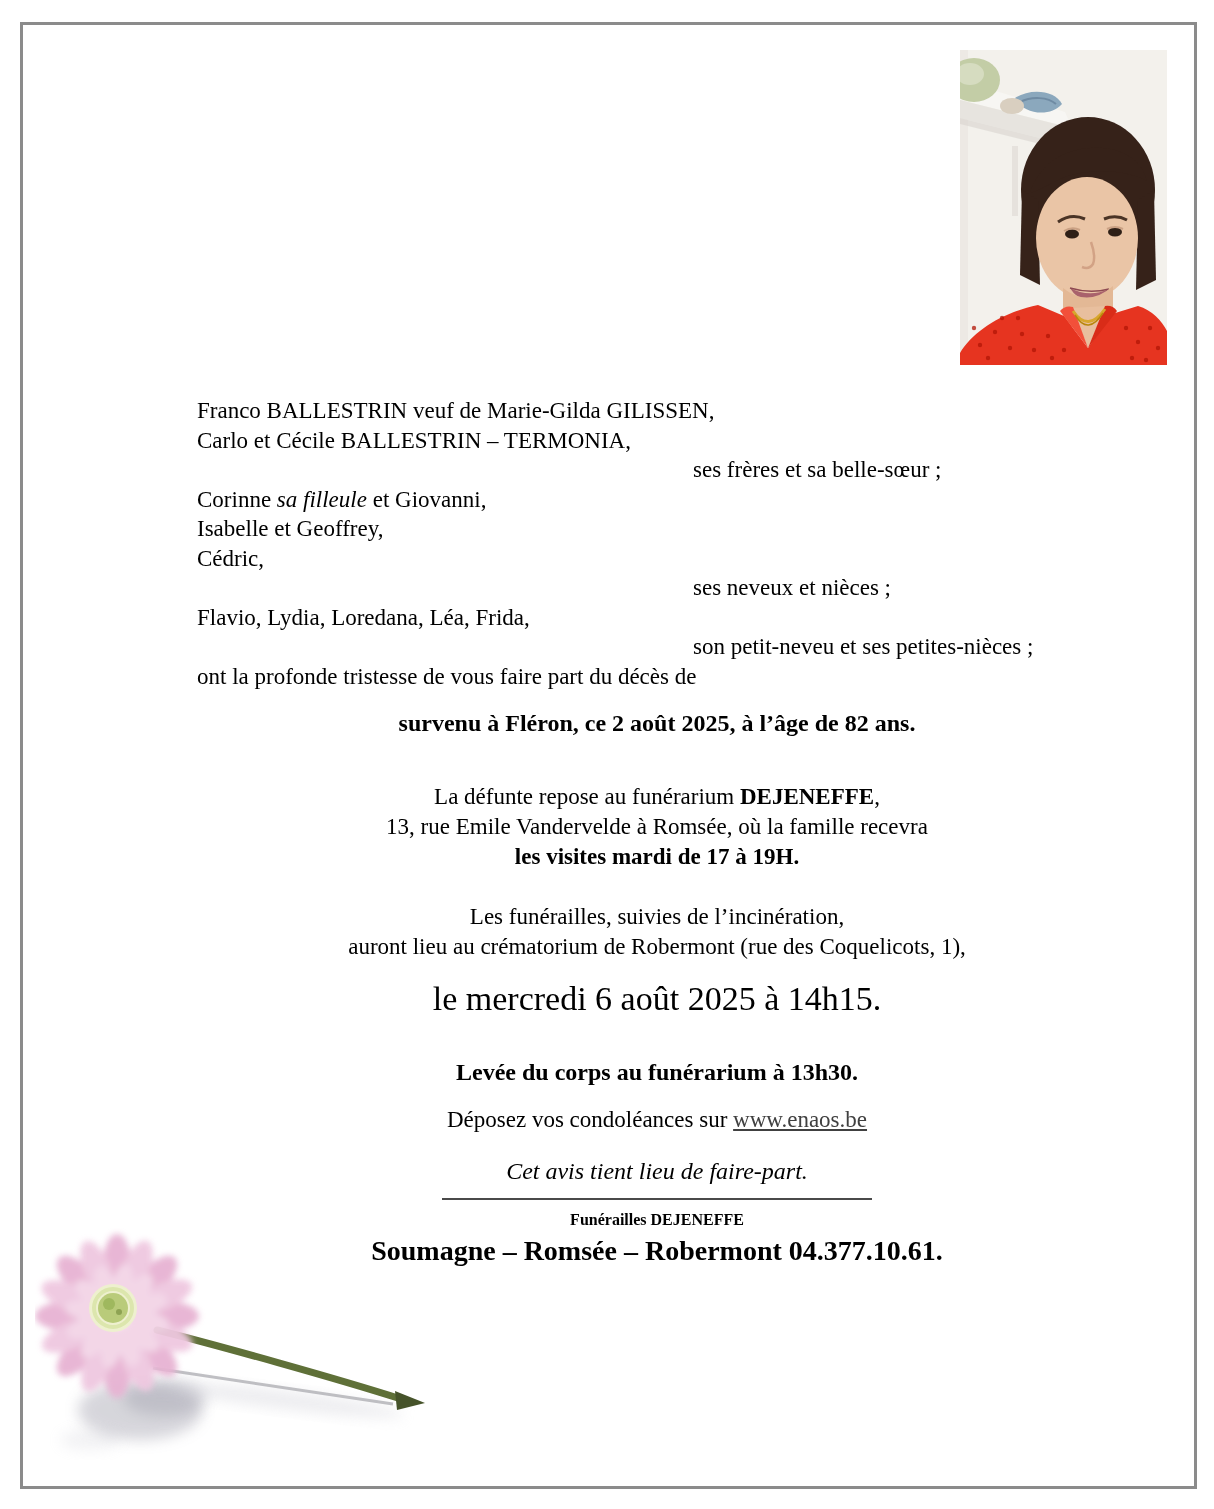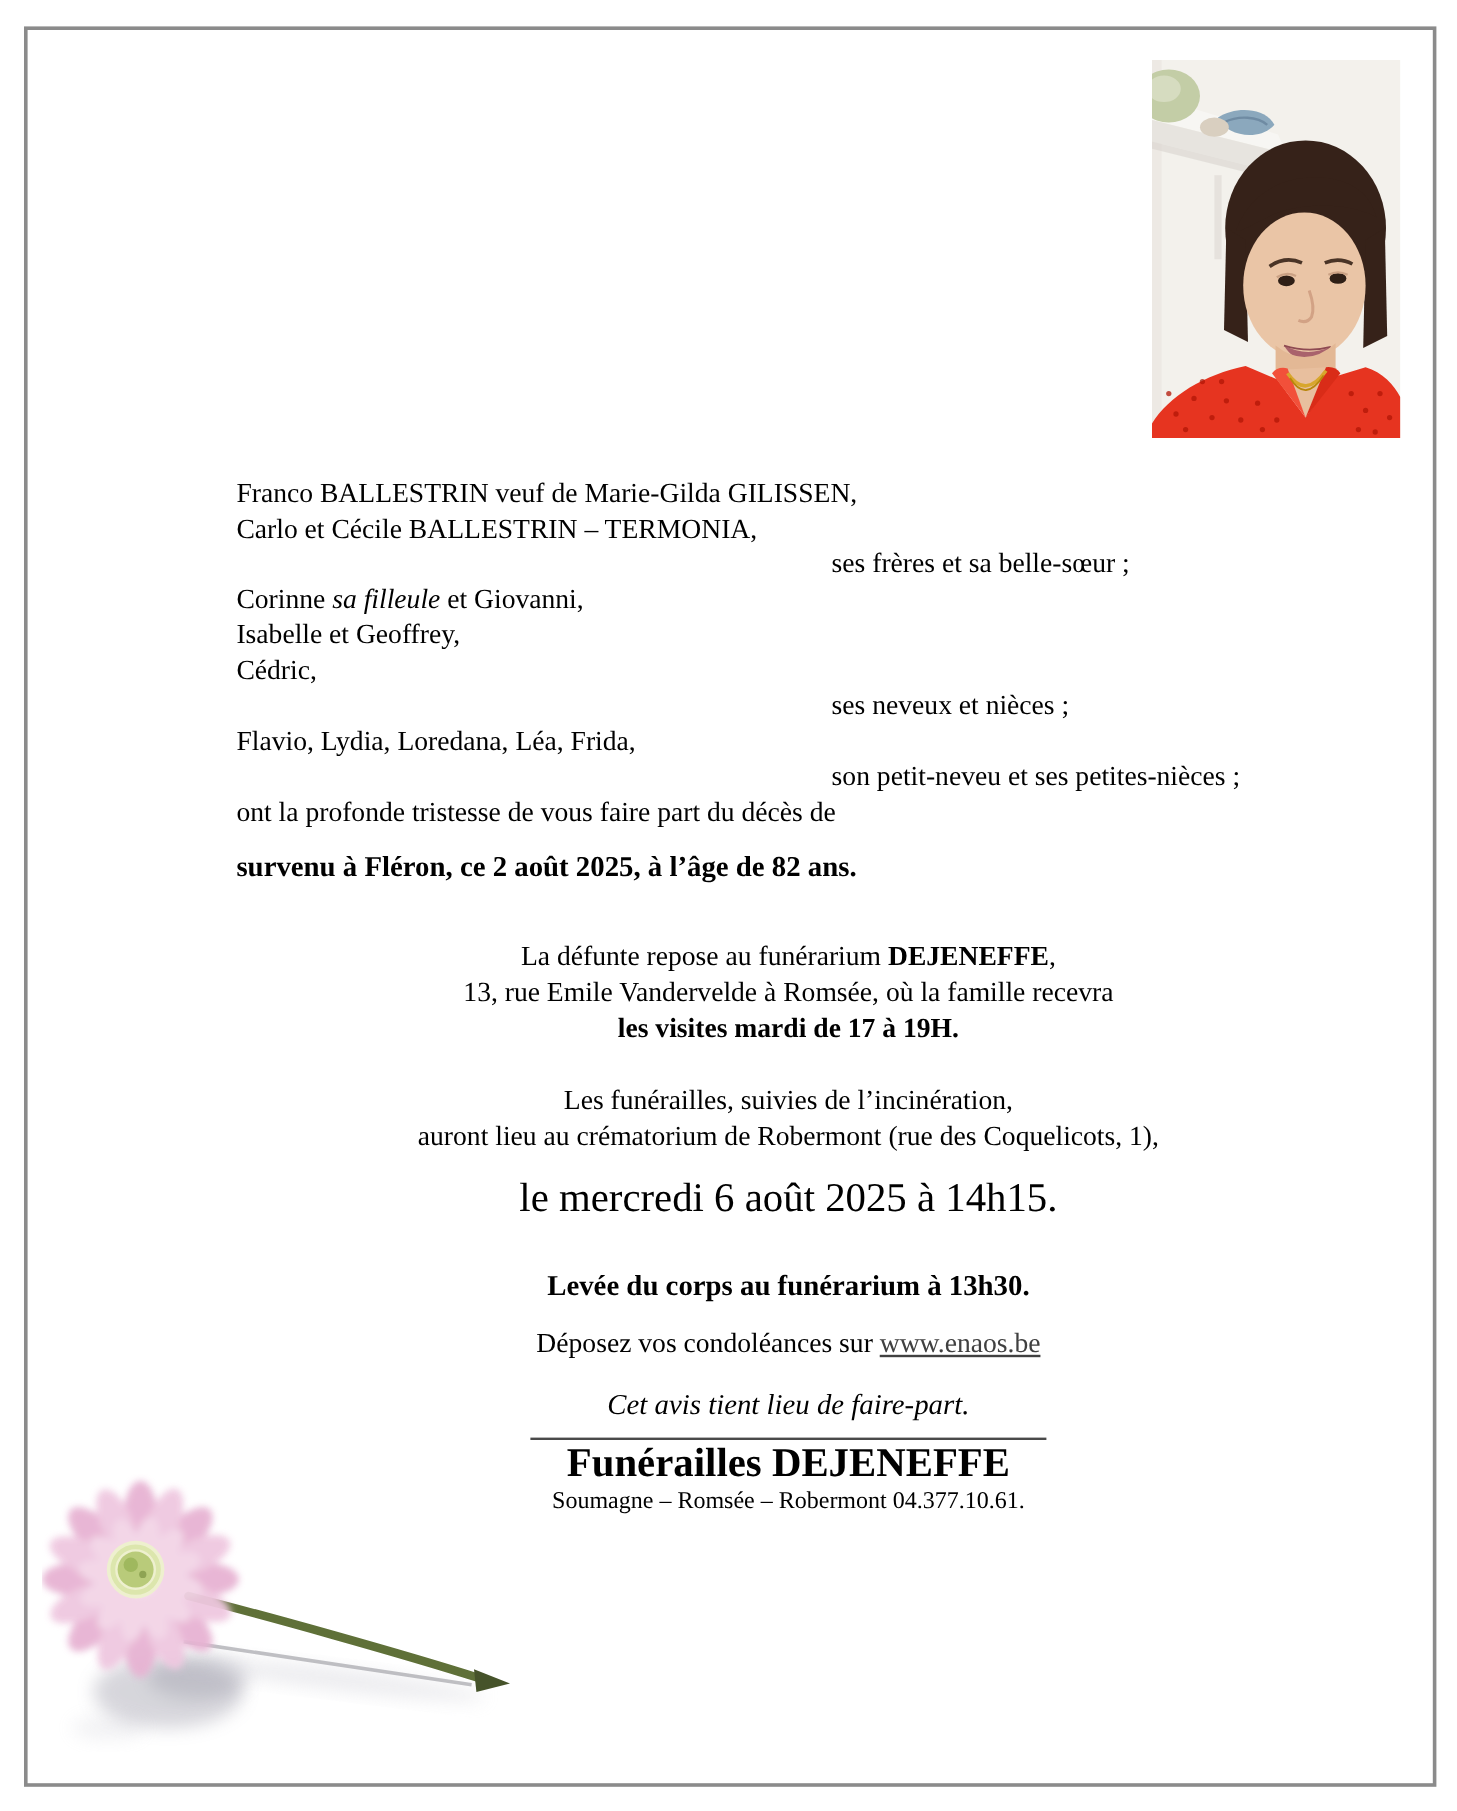--- a/index.html
+++ b/index.html
@@ -25,34 +25,34 @@
     font-size: 23px; line-height: 29.5px; z-index: 3;
   }
   .names .line { white-space: nowrap; }
   .names .indent { padding-left: 496px; }
   .it { font-style: italic; }
   .b  { font-weight: bold; }
   .title {
     margin: 20px 0 0 0; font-size: 42px; line-height: 50px;
     font-weight: bold; text-align: center; letter-spacing: 0px;
   }
-  .survenu { margin-top: 17px; font-size: 24px; line-height: 30px; font-weight: bold; }
+  .survenu { margin-top: 17px; font-size: 24px; line-height: 30px; font-weight: bold; text-align: center; }
   .para { text-align: center; line-height: 30px; }
   .p1 { margin-top: 44px; }
   .p2 { margin-top: 30px; }
   .when  { margin-top: 16px; font-size: 34px; line-height: 42px; font-weight: normal; text-align: center; }
   .levee { margin-top: 37px; font-size: 24px; line-height: 30px; font-weight: bold; text-align: center; }
   .p3 { margin-top: 17px; }
   .depose { margin-top: 18px; text-align: center; }
   .depose a { color: #404040; text-decoration: underline; cursor: pointer; }
   .notice { margin-top: 21px; font-size: 24px; line-height: 30px; font-style: italic; text-align: center; }
   .footer { margin-top: 12px; text-align: center; }
   .footer .rule { width: 430px; margin: 0 auto 4px auto; border: 0; border-top: 2px solid #4a4a4a; }
-  .footer .fname { font-size: 34px; line-height: 32px; font-weight: bold; }
-  .footer .floc  { font-size: 20px; line-height: 30px; }
+  .footer .fname { font-size: 16px; line-height: 32px; font-weight: bold; }
+  .footer .floc  { font-size: 28px; line-height: 30px; font-weight: bold; }
 </style>
 </head>
 <body>
 
 <div class="canvas">
 
   <div class="frame"></div>
 
   <svg class="portrait" viewBox="0 0 207 315" preserveAspectRatio="none">
     <rect x="0" y="0" width="207" height="315" fill="#f3f1ec"></rect>

